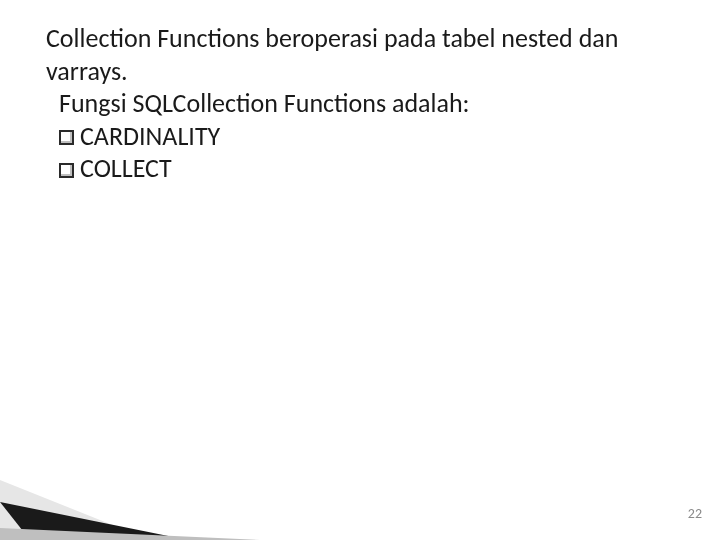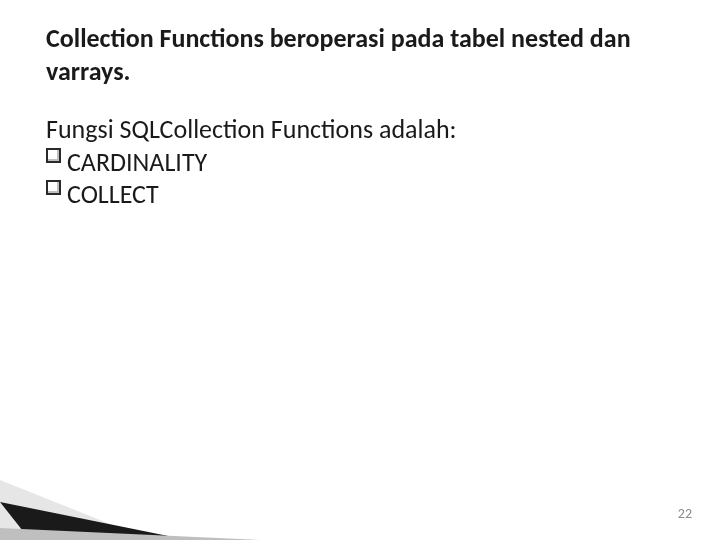--- a/index.html
+++ b/index.html
@@ -1,25 +1,25 @@
 <!DOCTYPE html>
 <html><head>
 <meta charset="utf-8">
 <style>
   * { margin: 0; padding: 0; box-sizing: border-box; }
   html, body { width: 720px; height: 540px; background: #fff; font-family: Calibri, "Segoe UI", Arial, sans-serif; position: relative; overflow: hidden; }
   .slide { position: relative; width: 720px; height: 540px; padding: 22px 38px 0 38px; }
   .title { font-size: 44px; font-weight: 700; color: #222; letter-spacing: -0.5px; margin-bottom: 24px; }
   .body { font-size: 26px; color: #1a1a1a; line-height: 1.25; }
-  .para { margin-bottom: 26px; padding-left: 8px; font-weight: bold; }
-  .list { padding-left: 8px; }
+  .para { padding-left: 8px; }
+  .list { padding-left: 8px; margin-left: 13px; }
   .list-intro { }
-  .item { display: flex; align-items: flex-start; }
+  .item { display: flex; align-items: center; }
   .bullet { display: inline-block; width: 15px; height: 15px; border: 2px solid #2a2a2a; background: #fff; margin-right: 6px; flex-shrink: 0; position: relative; top: 2px; box-shadow: inset -2px -2px 0 rgba(0,0,0,0.25); }
-  .page-num { position: absolute; bottom: 18px; right: 28px; font-size: 14px; color: #8a8a8a; }
+  .page-num { position: absolute; bottom: 18px; right: 18px; font-size: 14px; color: #8a8a8a; }
   .deco { position: absolute; left: 0; bottom: 0; width: 260px; height: 60px; pointer-events: none; }
 </style>
 </head>
 <body>
 
 <div class="slide">
 
 
   <div class="body">
     <p class="para">Collection Functions beroperasi pada tabel nested dan varrays.</p>

